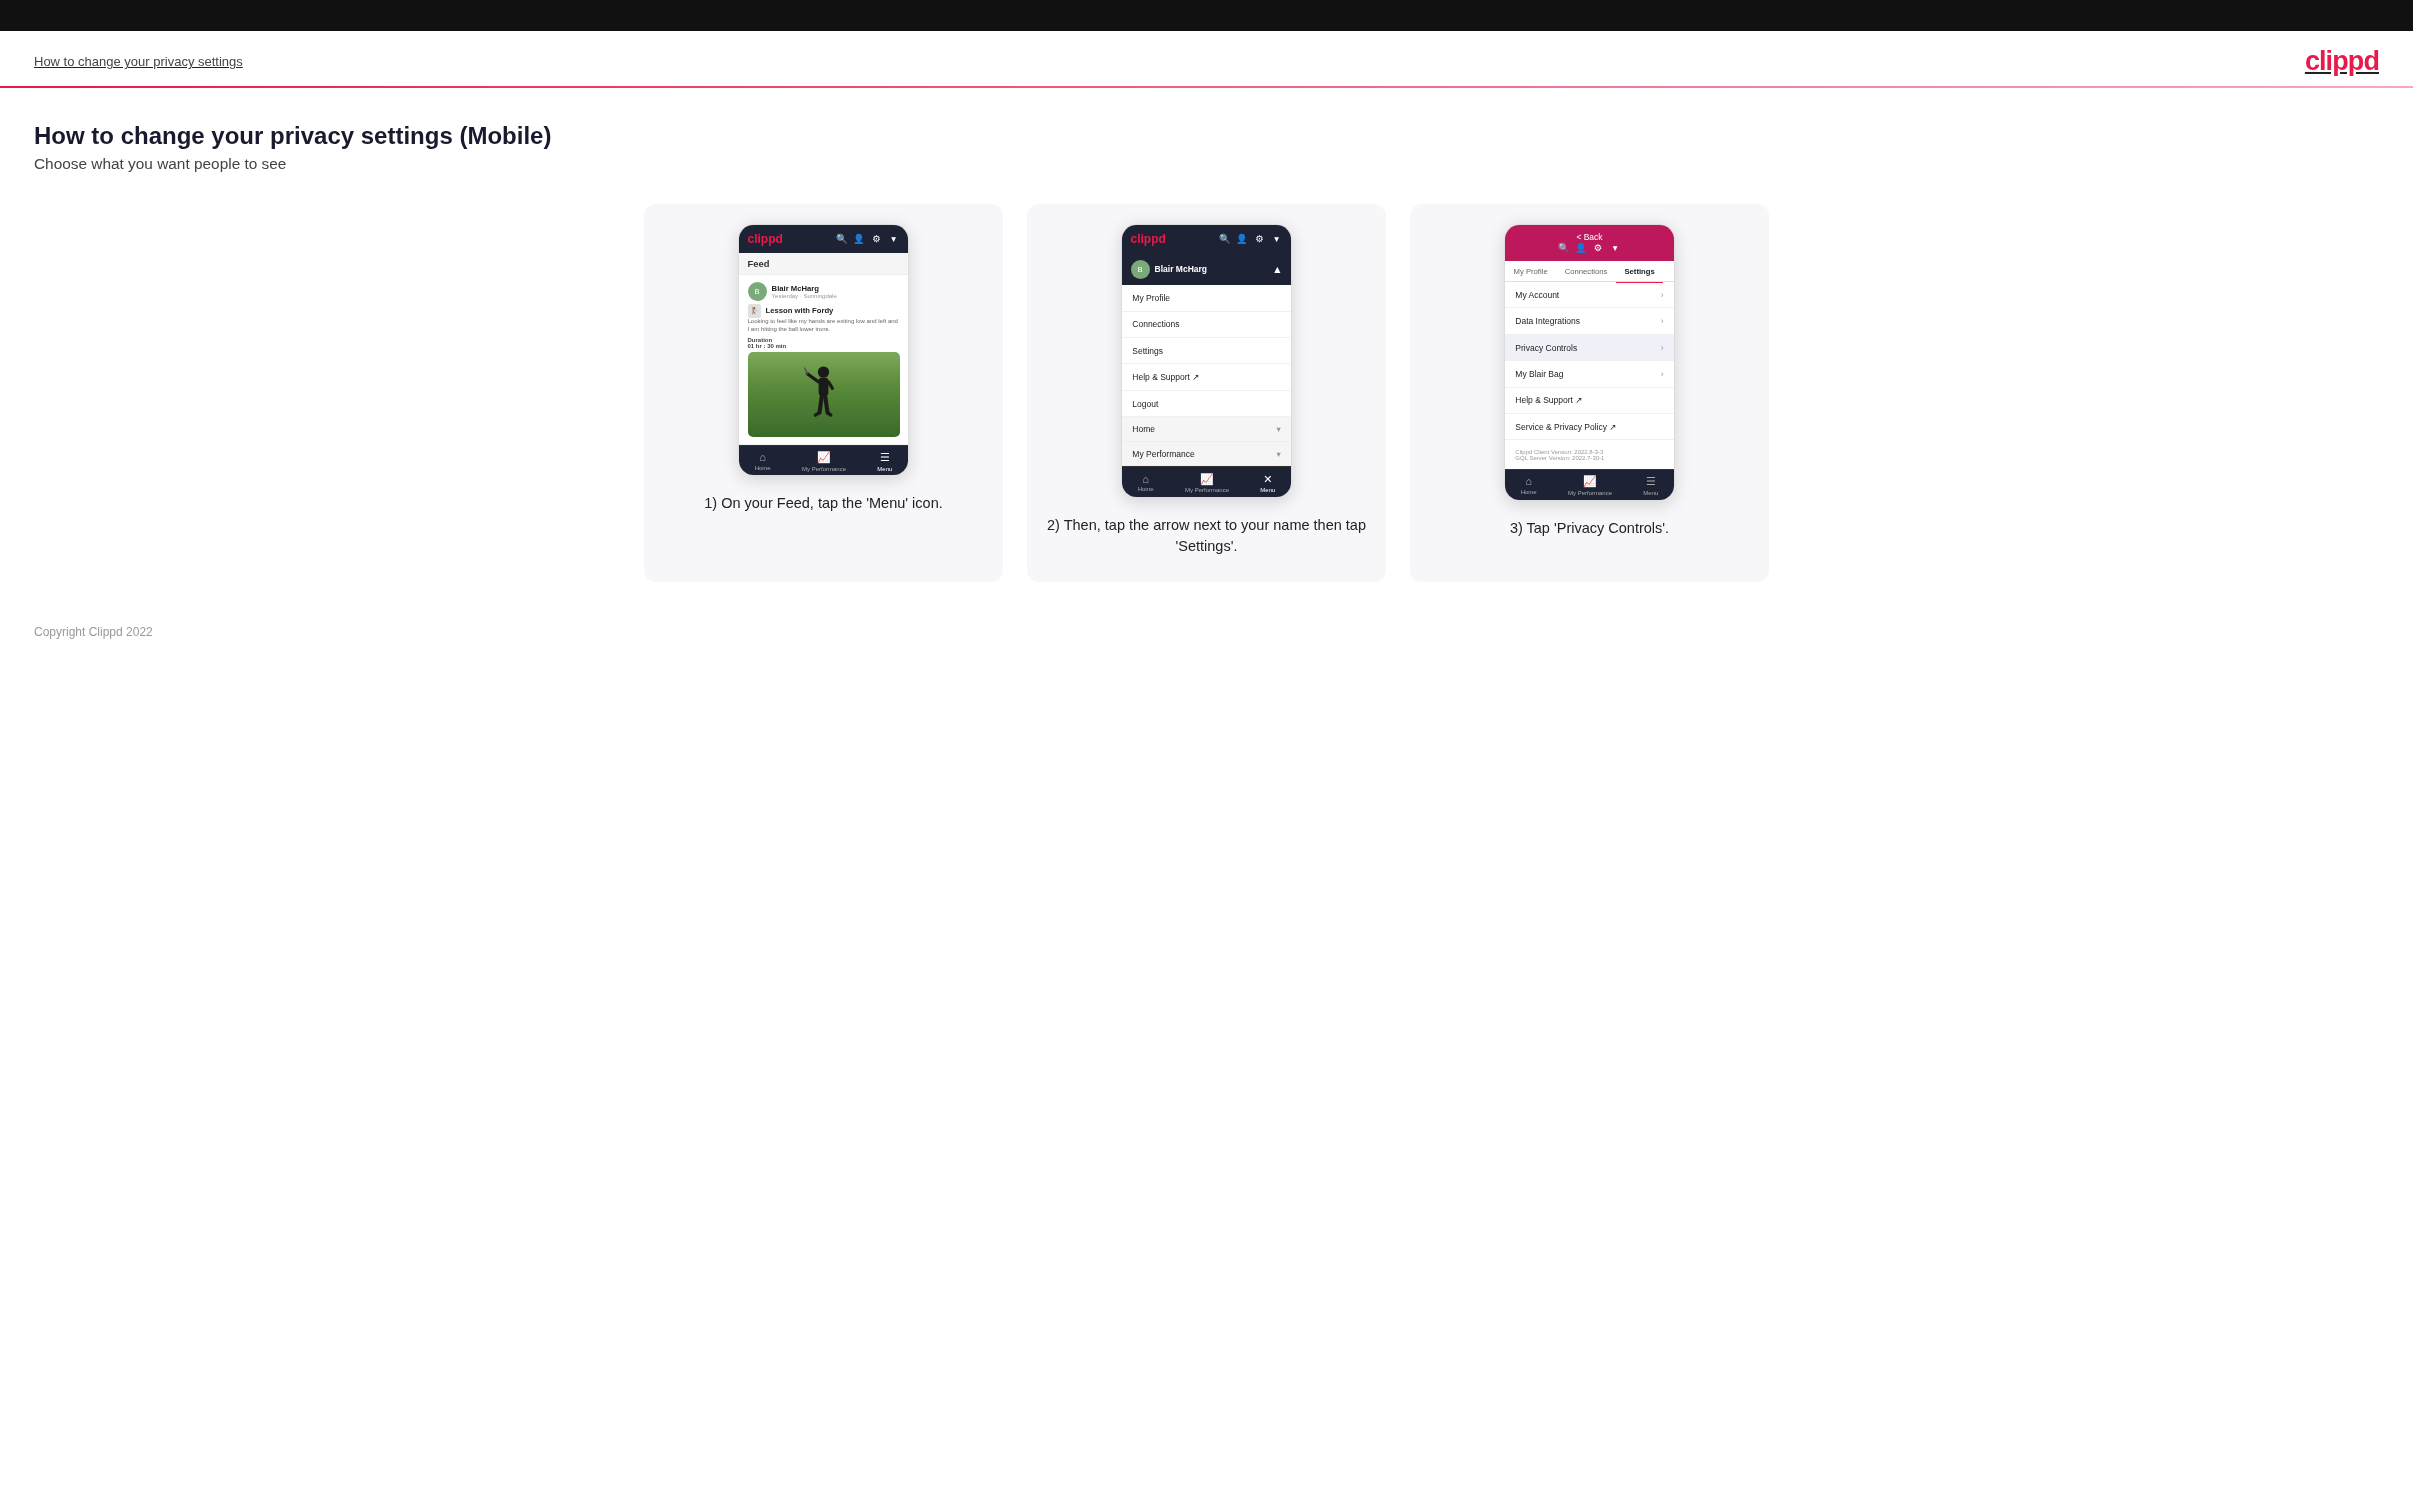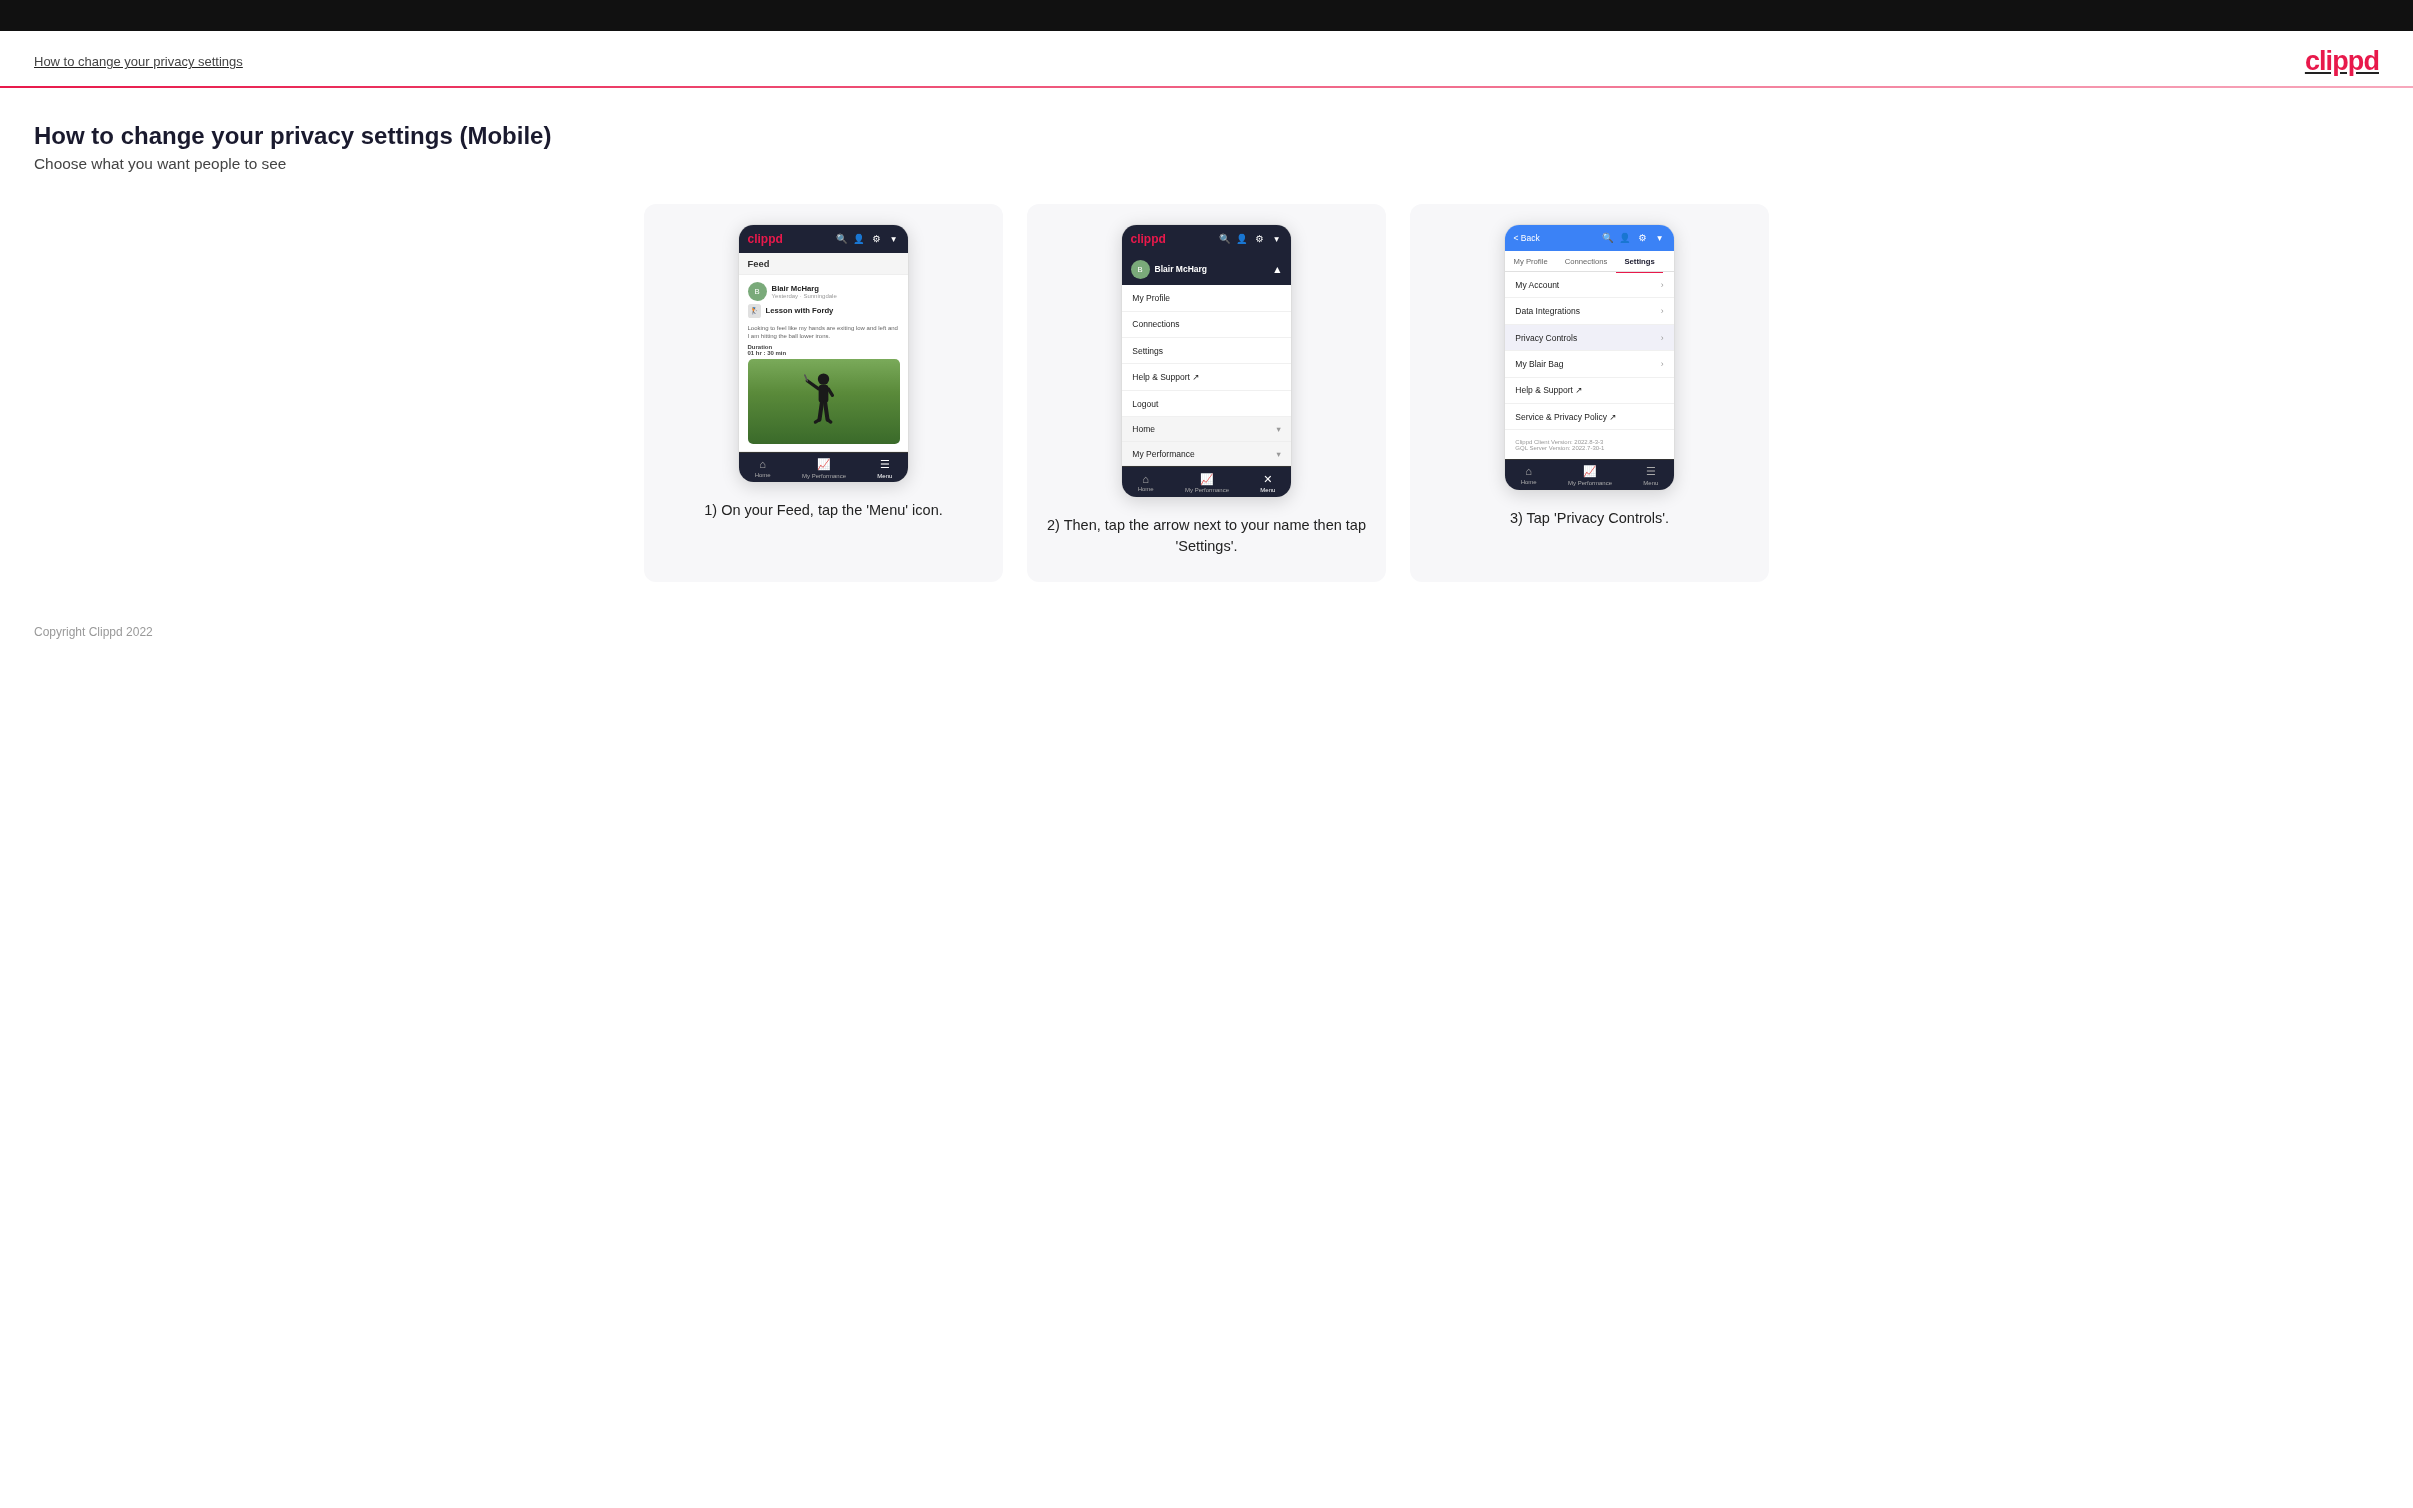--- a/index.html
+++ b/index.html
@@ -149,21 +149,21 @@
       color: #222;
     }
     .feed-meta {
       font-size: 6px;
       color: #999;
     }
     .feed-lesson-row {
       display: flex;
       align-items: center;
       gap: 4.3px;
-      margin-bottom: 7px;
+      margin-bottom: 0;
     }
     .feed-lesson-icon {
       width: 13.7px;
       height: 13.7px;
       background: #e0e0e0;
       border-radius: 2.6px;
       display: flex;
       align-items: center;
       justify-content: center;
       font-size: 6.8px;
@@ -275,25 +275,26 @@
       display: flex;
       align-items: center;
       justify-content: space-between;
     }
     .menu-chevron-right {
       color: #999;
       font-size: 8.5px;
     }
     
     .settings-back-bar {
-      background: #3b82f6;
+      background: #be185d;
       display: flex;
       align-items: center;
       justify-content: space-between;
       padding: 6.8px 8.5px;
+      flex-direction: column;
     }
     .back-btn {
       display: flex;
       align-items: center;
       gap: 2.6px;
       color: #fff;
       font-size: 8.5px;
     }
     .settings-tabs {
       display: flex;

